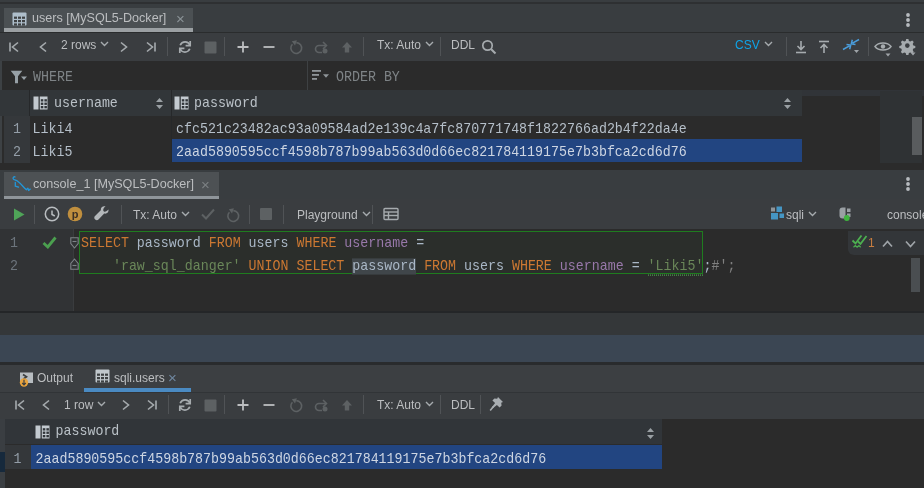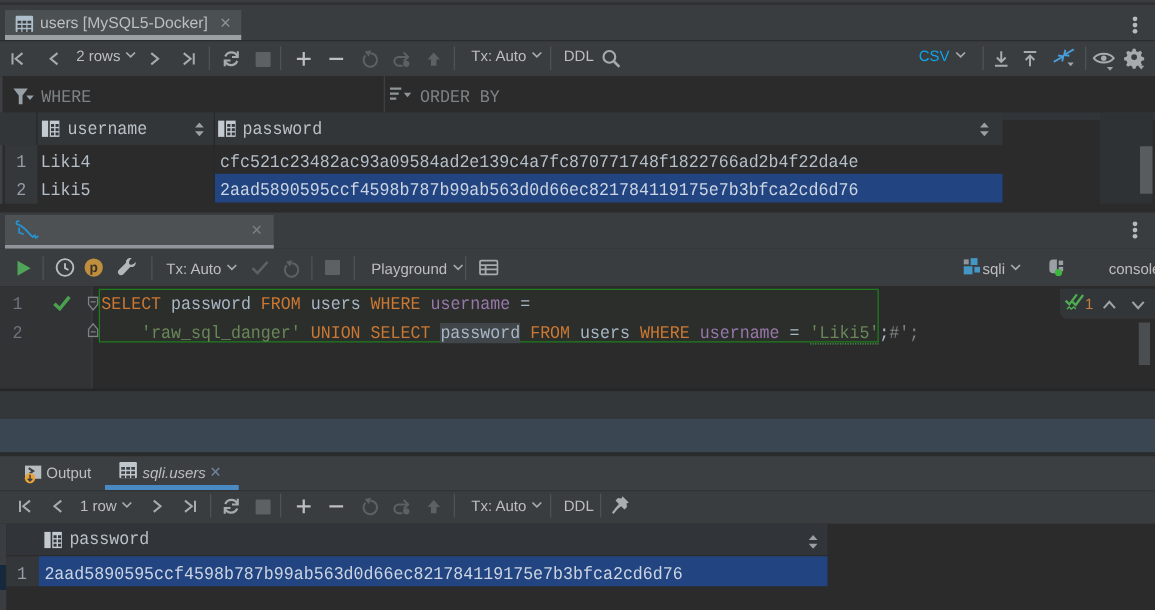--- a/index.html
+++ b/index.html
@@ -195,20 +195,21 @@
 <div class="abs" style="left:0;top:170px;width:924px;height:28.5px;background:#393d40;"></div>
 <div class="abs" style="left:4px;top:171.5px;width:215px;height:24.5px;background:#4d5154;"></div>
 <div class="abs" style="left:4px;top:195.5px;width:215px;height:3px;background:#8f959a;"></div>
 <svg class="abs" style="left:8px;top:172px;" width="24" height="24" viewBox="0 0 24 24">
  <g fill="none" stroke="#2396d8" stroke-width="1.3" stroke-linecap="round" stroke-linejoin="round">
  <path d="M7 4.8 C5.6 4.6 4.6 5.8 5.3 7 C5.9 8 7.4 7.6 9 8.8 C11.2 10.4 13.3 12.3 15.1 14.5 C16.2 15.9 17.3 16.9 18.4 17.6"></path>
  <path d="M18.4 17.6 L19.9 16.1 L20.6 18.5 L22.3 17.1"></path>
  <path d="M7.3 10.3 L7.3 14.2 L10.5 15.2"></path>
  </g>
 </svg>
+<div class="abs ui" style="left:33px;top:177px;color:#bcbec0;font-size:12.6px;">console_1 [MySQL5-Docker]</div>
 <div class="abs ui" style="left:201px;top:176px;color:#7c8083;font-size:15px;">×</div>
 <svg class="abs" style="left:905px;top:177px;" width="6" height="14" viewBox="0 0 6 14">
  <circle cx="3" cy="2" r="1.9" fill="#b7bbbf"></circle>
       <circle cx="3" cy="7" r="1.9" fill="#b7bbbf"></circle>
       <circle cx="3" cy="12" r="1.9" fill="#b7bbbf"></circle>
 </svg>
 
 <div class="abs" style="left:0;top:198.5px;width:924px;height:30px;background:#3a3d40;"></div>
 <div id="tb2" class="abs" style="left:0;top:198.5px;width:924px;height:30px;">
       <div class="abs" style="left: 12px; top: 8px;"><svg width="14" height="15" viewBox="0 0 14 15">
@@ -328,21 +329,21 @@
         <rect x="6" y="4.6" width="3" height="2.2"></rect>
         <rect x="10" y="4.6" width="3" height="2.2"></rect>
         <rect x="2" y="8" width="3" height="2.2"></rect>
         <rect x="6" y="8" width="3" height="2.2"></rect>
         <rect x="10" y="8" width="3" height="2.2"></rect>
         <rect x="2" y="11.4" width="3" height="2.2"></rect>
         <rect x="6" y="11.4" width="3" height="2.2"></rect>
         <rect x="10" y="11.4" width="3" height="2.2"></rect>
       </g>
     </svg>
-<div class="abs ui" style="left:114px;top:371px;color:#bcbec0;font-style:italic;">sqli.users</div>
+<div class="abs ui" style="left:114px;top:371px;color:#bcbec0;">sqli.users</div>
 <div class="abs ui" style="left:168px;top:369px;color:#6f87a0;font-size:15px;">×</div>
 <div class="abs" style="left:84px;top:388px;width:107px;height:3.5px;background:#4a8ac2;"></div>
 
 <div class="abs" style="left:0;top:391.5px;width:924px;height:27px;background:#3a3d40;border-top:1px solid #313437;"></div>
 <div id="tb3" class="abs" style="left:0;top:391.5px;width:924px;height:25px;">
       <div class="abs" style="left: 14px; top: 7px;"><svg width="12" height="12" viewBox="0 0 12 12">
           <path d="M2 1.5 V10.5 M10 1.5 L4.5 6 L10 10.5" fill="none" stroke="#a6abae" stroke-width="1.6"></path>
         </svg></div>
       <div class="abs" style="left: 41px; top: 7px;"><svg width="10" height="12" viewBox="0 0 10 12">
           <path d="M8 1.5 L2.5 6 L8 10.5" fill="none" stroke="#a6abae" stroke-width="1.6"></path>

